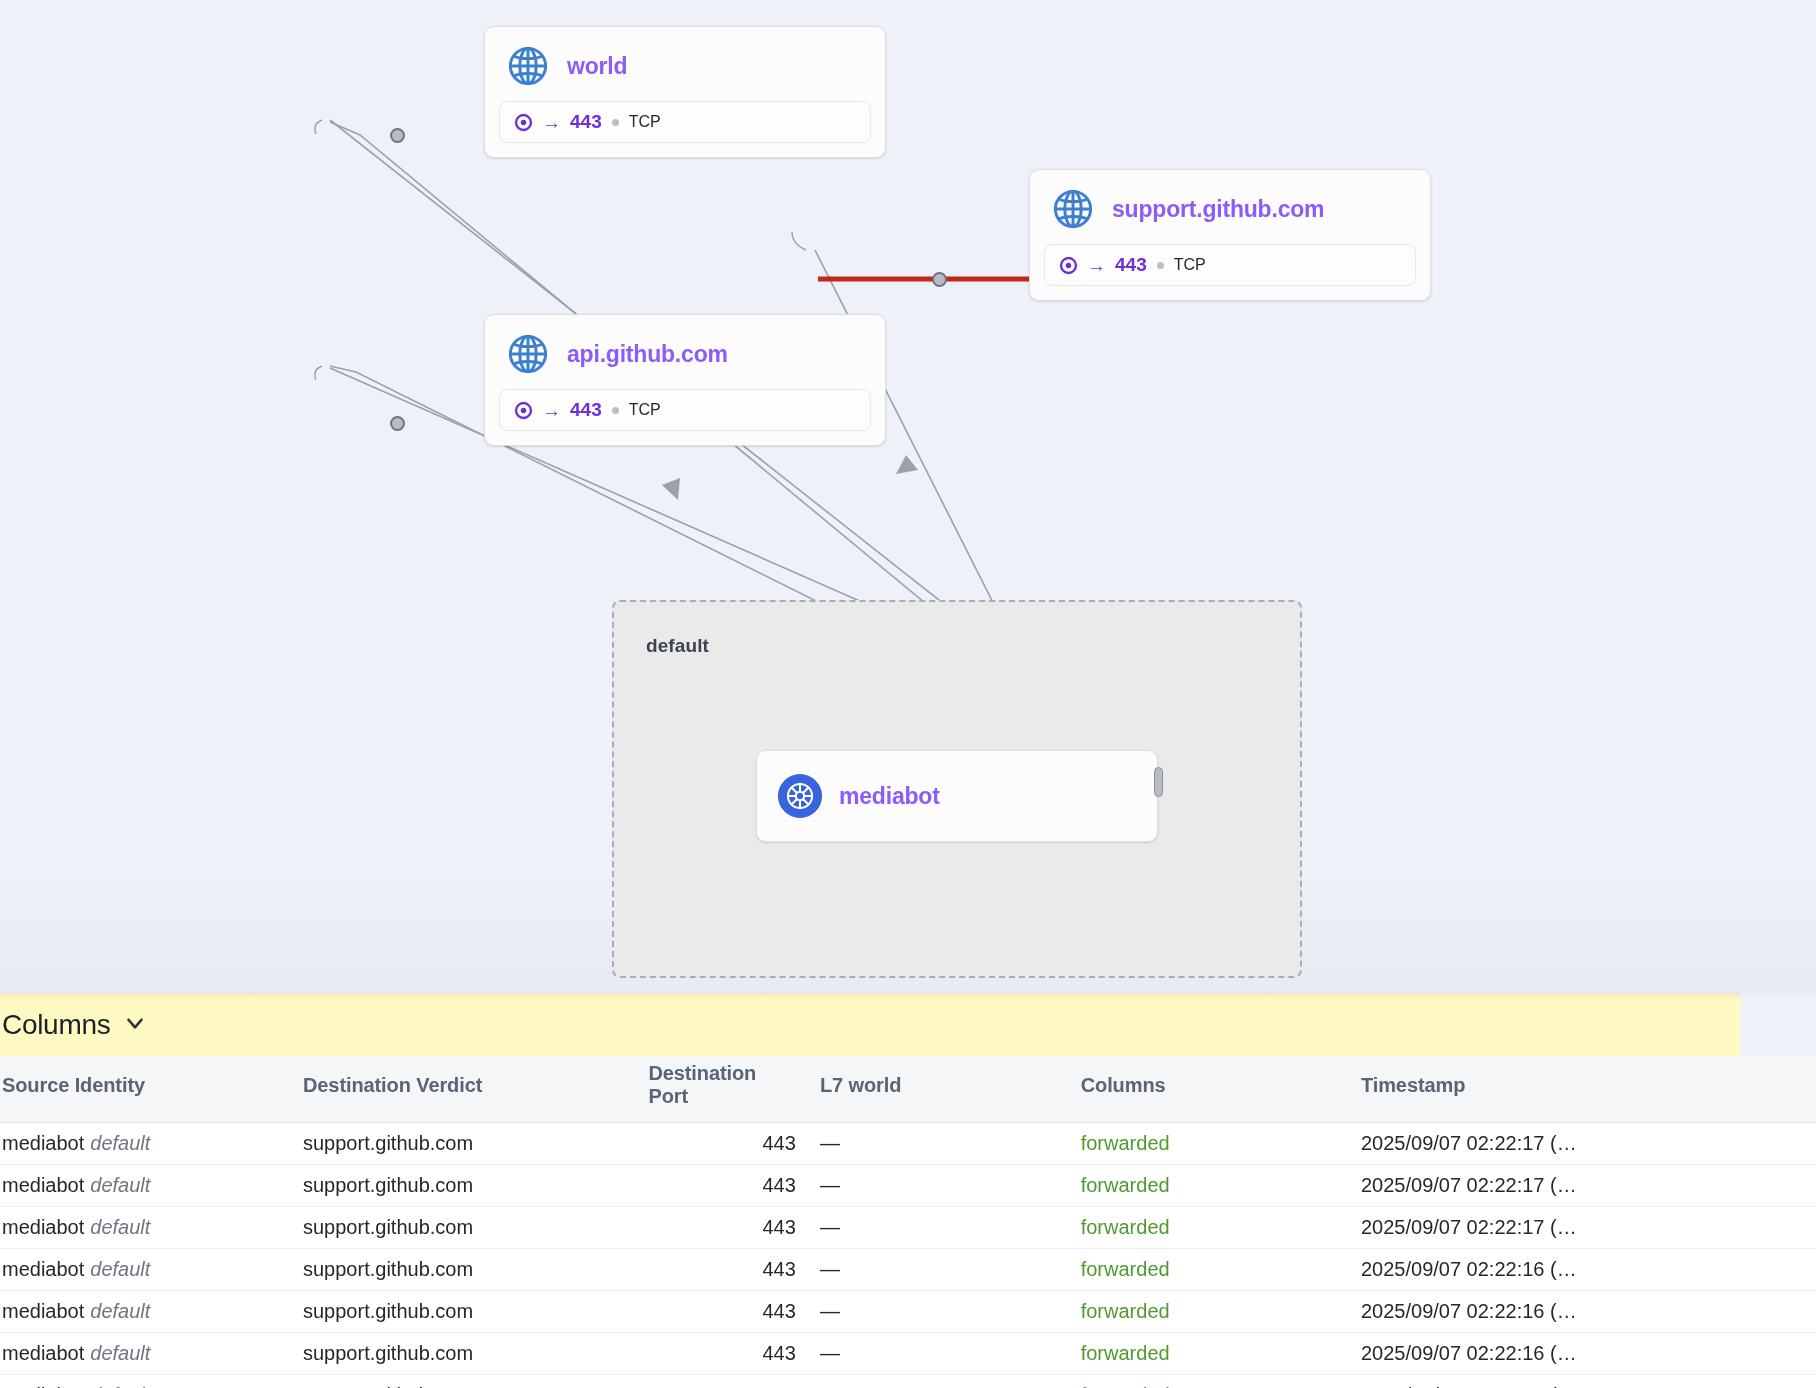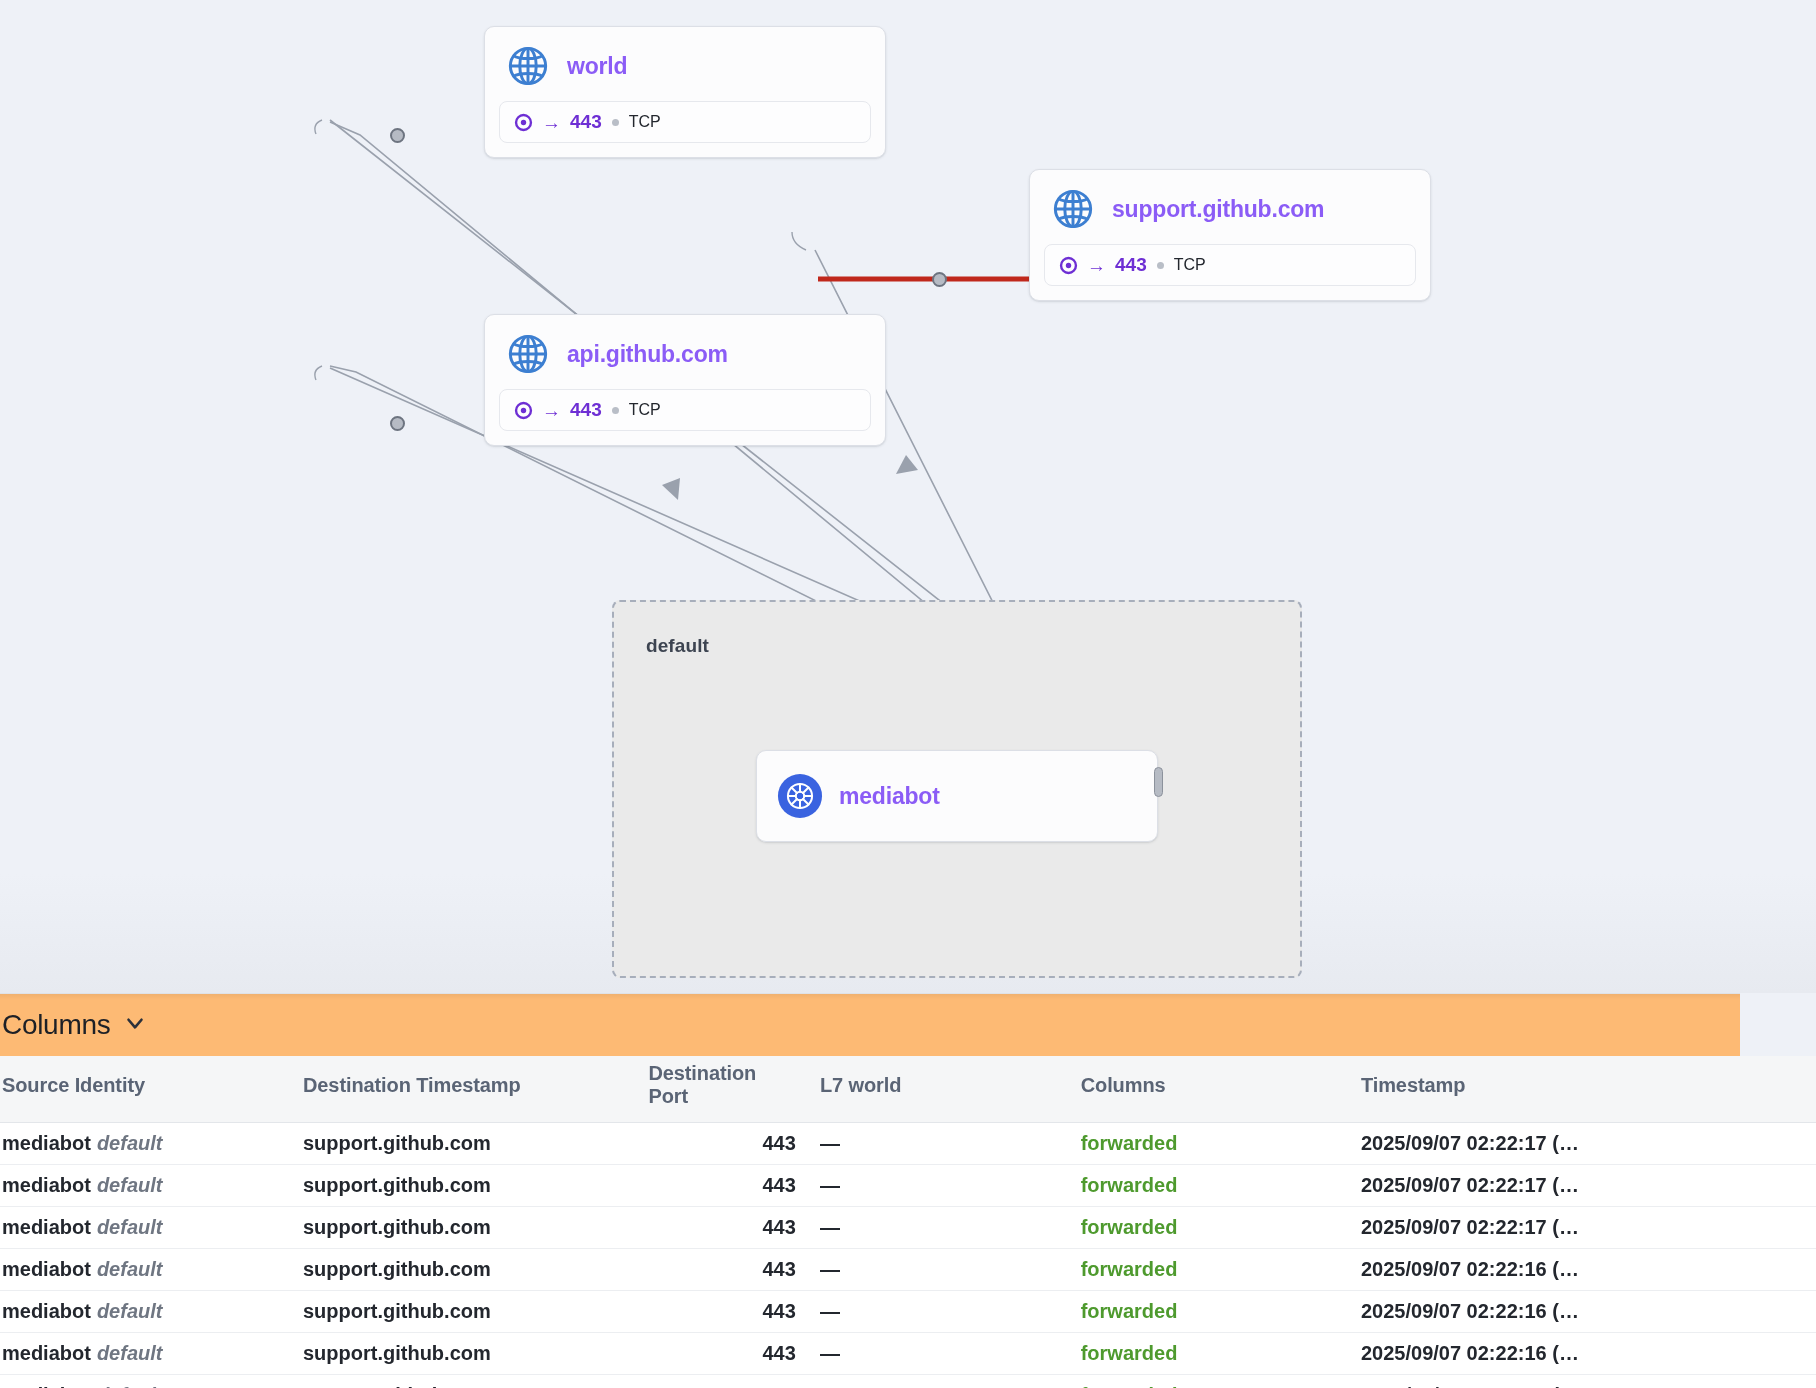--- a/index.html
+++ b/index.html
@@ -80,21 +80,21 @@
   .handle-bar {
     position: absolute;
     width: 9px; height: 30px; border-radius: 5px;
     background: #b6bbc4; border: 1px solid #8c929c;
   }
 
   
   #panel {
     position: absolute; left: 0; top: 993px;
     width: 1740px; height: 395px;
-    background: #fdba74;
+    background: #fef9c3;
     border-top: 1px solid #dfe2e7;
   }
   #panel-shadow {
     position: absolute; left: 0; top: 0; width: 100%; height: 6px;
     background: linear-gradient(180deg, rgba(0,0,0,.05), rgba(0,0,0,0));
     pointer-events: none;
   }
   .columns-bar {
     height: 62px; display: flex; align-items: center;
     padding-left: 2px; gap: 12px;
@@ -108,21 +108,21 @@
     font-size: 20px; font-weight: 700; color: #5a6475;
     text-align: left; padding: 6px 0 14px 0;
     letter-spacing: -.1px;
     border-bottom: 1px solid #e3e6ea;
   }
   table.flows tbody td {
     background: #ffffff;
     font-size: 20px; color: #23272e;
     padding: 9px 0; height: 40px;
     border-bottom: 1px solid #eceef1;
-    white-space: nowrap; overflow: hidden; font-weight: bold;
+    white-space: nowrap; overflow: hidden;
   }
   .c-src   { width: 300px; padding-left: 2px !important; margin-left: 16px; }
   .c-dst   { width: 342px; }
   .c-port  { width: 146px; text-align: right; }
   .c-l7    { width: 282px; padding-left: 24px !important; }
   .c-verd  { width: 228px; }
   .c-time  { width: 500px; padding-left: 50px !important; }
   thead .c-port { text-align: right; }
   .ns-italic { font-style: italic; color: #6f7682; margin-left: 6px; }
   .verdict-forwarded { color: #4e9a2e; }
@@ -293,21 +293,21 @@
         <svg viewBox="0 0 24 24" width="26" height="26" fill="none" stroke="#2b303a" stroke-width="2.4" stroke-linecap="round" stroke-linejoin="round">
           <polyline points="6,9 12,16 18,9"></polyline>
         </svg>
       </span>
     </div>
 
     <table class="flows">
       <thead>
         <tr>
           <th class="c-src">Source Identity</th>
-          <th class="c-dst">Destination Timestamp</th>
+          <th class="c-dst">Destination Verdict</th>
           <th class="c-port">Destination Port</th>
           <th class="c-l7">L7 world</th>
           <th class="c-verd">Columns</th>
           <th class="c-time">Timestamp</th>
         </tr>
       </thead>
       <tbody id="flow-rows">
           <tr>
             <td class="c-src"><span>mediabot</span><span class="ns-italic">default</span></td>
             <td class="c-dst">support.github.com</td>

